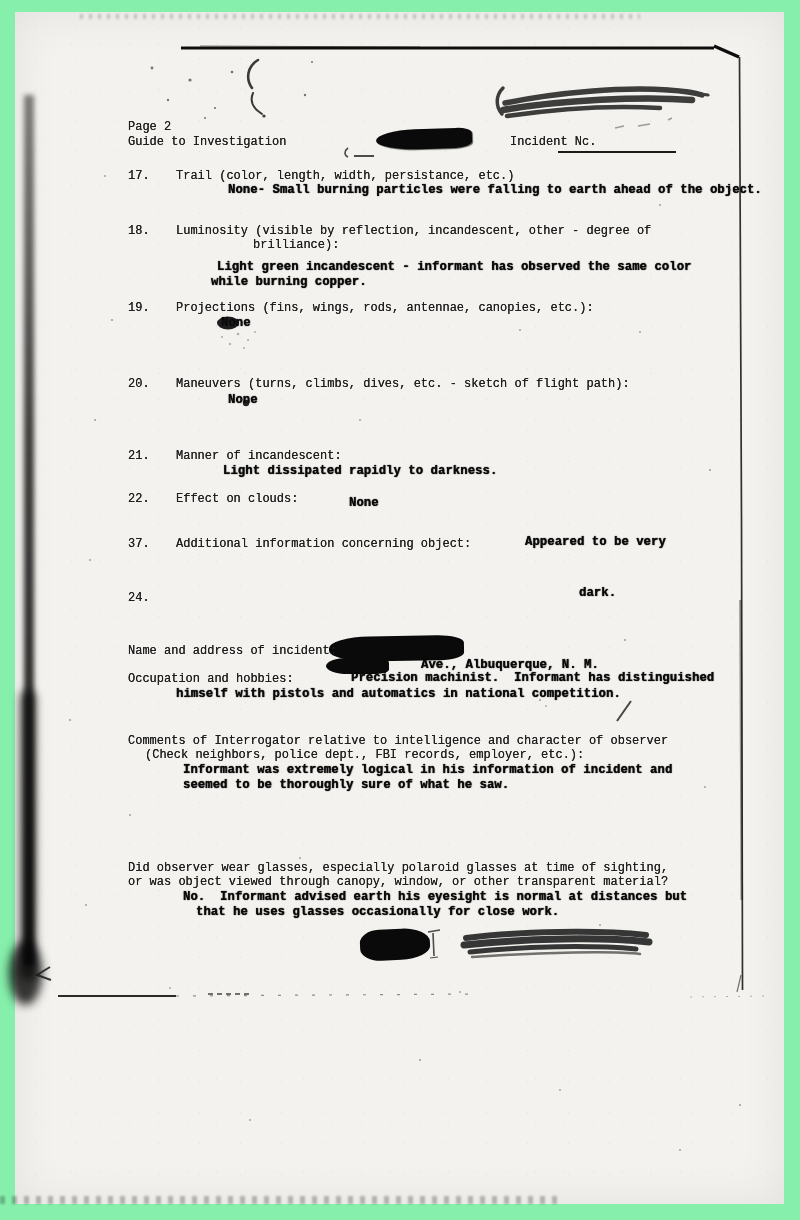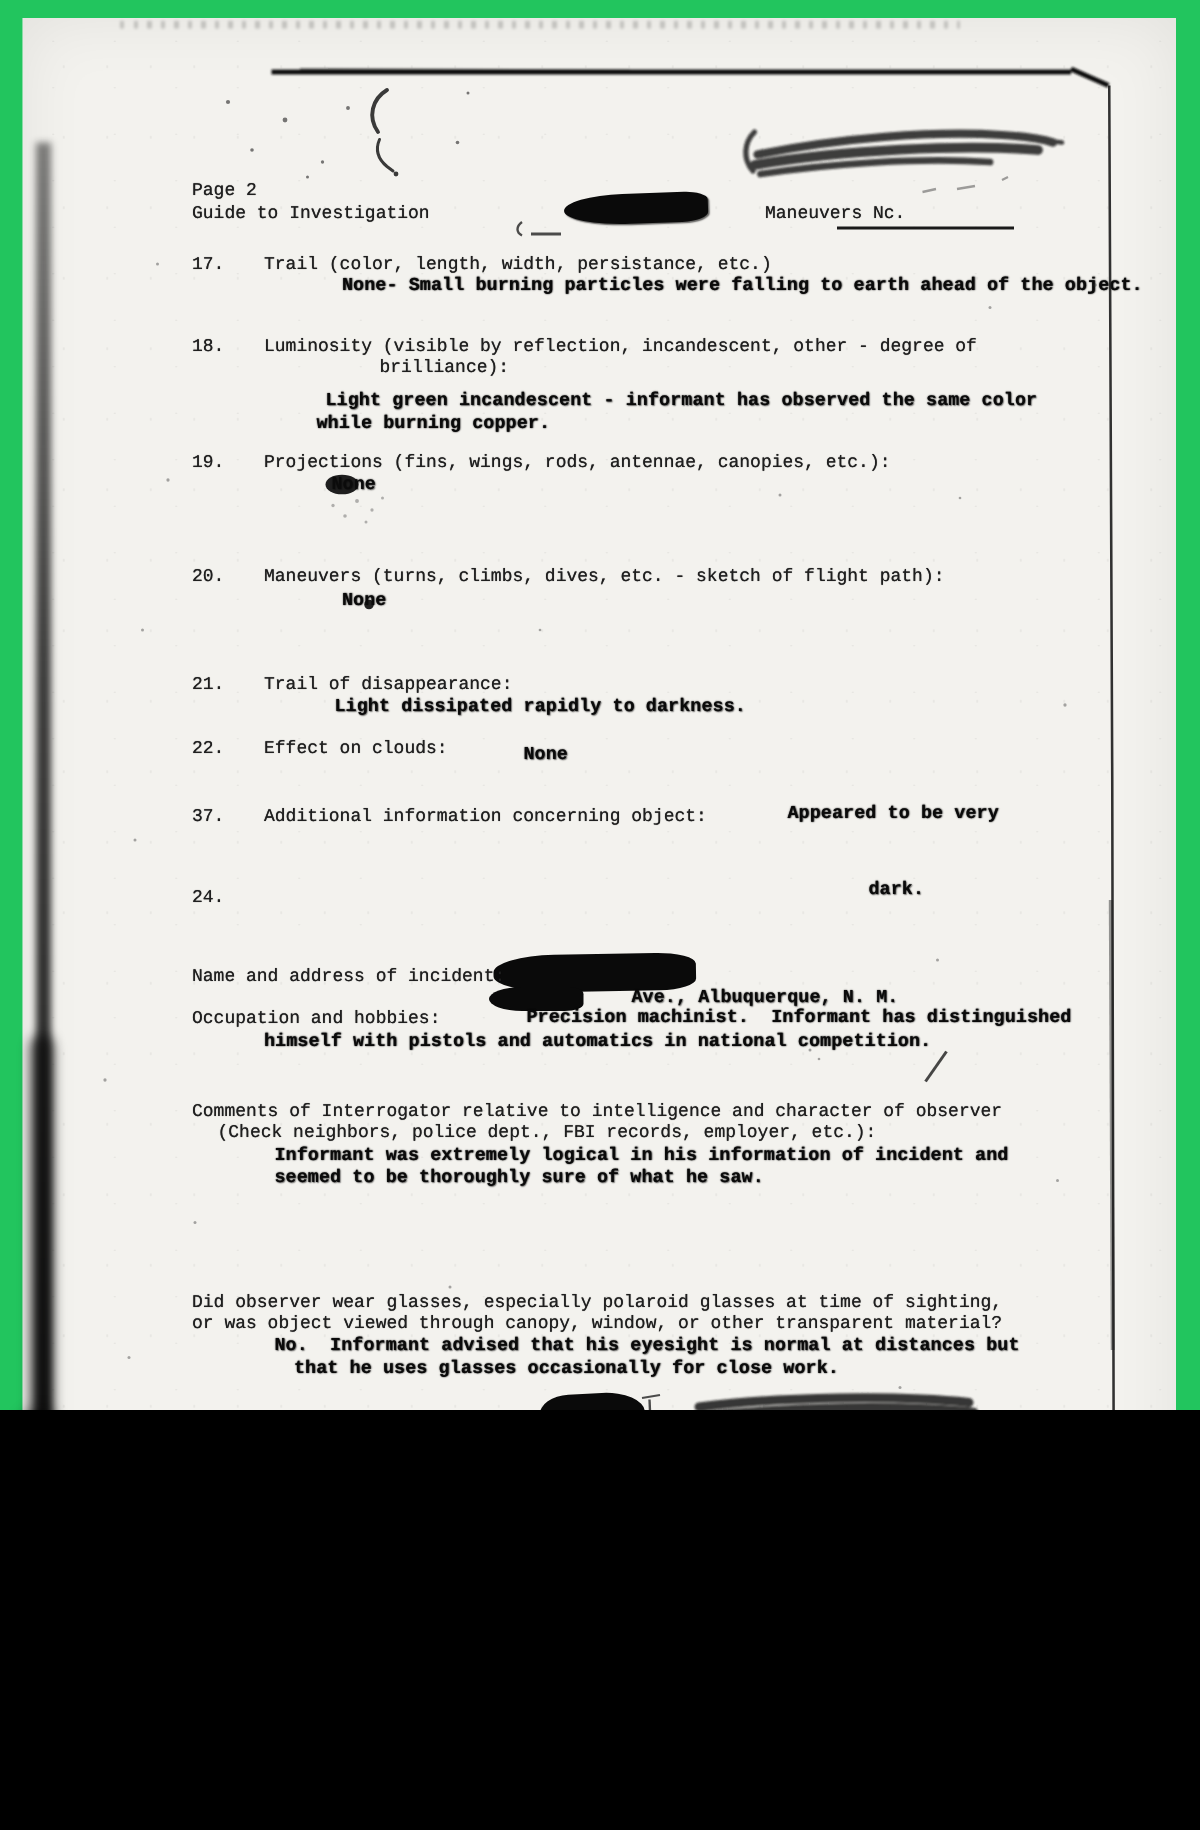--- a/index.html
+++ b/index.html
@@ -1,17 +1,17 @@
 <!DOCTYPE html>
 <html><head>
 <meta charset="utf-8">
 <style>
   html,body{margin:0;padding:0;background:#000;}
   .stage{
-    position:relative;width:800px;height:940px;background:#22c55e;overflow:hidden;
+    position:relative;width:800px;height:1220px;background:#86efac;overflow:hidden;
     font-family:"Liberation Mono","DejaVu Sans Mono",monospace;
   }
   .paper{
     position:absolute;left:15px;top:12px;width:769px;height:1192px;
     background:#f3f2ee;
     box-shadow:inset 0 0 45px rgba(0,0,0,0.07);
   }
   .paper::after{
     content:"";position:absolute;inset:0;pointer-events:none;opacity:.30;
     background-image:radial-gradient(rgba(0,0,0,.22) .5px,transparent .7px),
@@ -52,21 +52,21 @@
   <div class="paper"></div>
 
   <div class="streak1"></div>
   <div class="streak2"></div>
   <div class="streak3"></div>
   <div class="topnoise"></div>
   <div class="botnoise"></div>
 
   <div class="tl" style="left:128px;top:120px">Page 2</div>
   <div class="tl" style="left:128px;top:135px">Guide to Investigation</div>
-  <div class="tl" style="left:510px;top:135px">Maneuvers Nc.</div>
+  <div class="tl" style="left:510px;top:135px">Incident Nc.</div>
   <div class="hline incident-line"></div>
 
   <div class="rd rd-header"></div>
   <div class="rd rd-name1"></div>
   <div class="rd rd-name2"></div>
   <div class="rd rd-bottom"></div>
 
   <div class="tl" style="left:128px;top:169px">17.</div>
   <div class="tl" style="left:176px;top:169px">Trail (color, length, width, persistance, etc.)</div>
   <div class="tl ans" style="left:197px;top:183px">None- Small burning particles were falling to earth ahead of the object.</div>
@@ -79,21 +79,21 @@
 
   <div class="tl" style="left:128px;top:301px">19.</div>
   <div class="tl" style="left:176px;top:301px">Projections (fins, wings, rods, antennae, canopies, etc.):</div>
   <div class="tl ans" style="left:190px;top:316px">None</div>
 
   <div class="tl" style="left:128px;top:377px">20.</div>
   <div class="tl" style="left:176px;top:377px">Maneuvers (turns, climbs, dives, etc. - sketch of flight path):</div>
   <div class="tl ans" style="left:197px;top:393px">None</div>
 
   <div class="tl" style="left:128px;top:449px">21.</div>
-  <div class="tl" style="left:176px;top:449px">Trail of disappearance:</div>
+  <div class="tl" style="left:176px;top:449px">Manner of incandescent:</div>
   <div class="tl ans" style="left:192px;top:464px">Light dissipated rapidly to darkness.</div>
 
   <div class="tl" style="left:128px;top:492px">22.</div>
   <div class="tl" style="left:176px;top:492px">Effect on clouds:</div>
   <div class="tl ans" style="left:318px;top:496px">None</div>
 
   <div class="tl" style="left:128px;top:537px">37.</div>
   <div class="tl" style="left:176px;top:537px">Additional information concerning object:</div>
   <div class="tl ans" style="left:494px;top:535px">Appeared to be very</div>
 
@@ -106,21 +106,21 @@
   <div class="tl ans" style="left:320px;top:671px">Precision machinist.  Informant has distinguished</div>
   <div class="tl ans" style="left:145px;top:687px">himself with pistols and automatics in national competition.</div>
 
   <div class="tl" style="left:145px;top:748px">(Check neighbors, police dept., FBI records, employer, etc.):</div>
   <div class="tl" style="left:128px;top:734px">Comments of Interrogator relative to intelligence and character of observer</div>
   <div class="tl ans" style="left:152px;top:763px">Informant was extremely logical in his information of incident and</div>
   <div class="tl ans" style="left:152px;top:778px">seemed to be thoroughly sure of what he saw.</div>
 
   <div class="tl" style="left:128px;top:861px">Did observer wear glasses, especially polaroid glasses at time of sighting,</div>
   <div class="tl" style="left:128px;top:875px">or was object viewed through canopy, window, or other transparent material?</div>
-  <div class="tl ans" style="left:152px;top:890px">No.  Informant advised that his eyesight is normal at distances but</div>
+  <div class="tl ans" style="left:152px;top:890px">No.  Informant advised earth his eyesight is normal at distances but</div>
   <div class="tl ans" style="left:165px;top:905px">that he uses glasses occasionally for close work.</div>
 
   <svg class="overlay" width="800" height="1220" viewBox="0 0 800 1220">
     <defs>
       <filter id="smudge" x="-20%" y="-20%" width="140%" height="140%">
         <feGaussianBlur stdDeviation="0.7"></feGaussianBlur>
       </filter>
     </defs>
 
     <g stroke="#101010" fill="none" filter="url(#smudge)">

